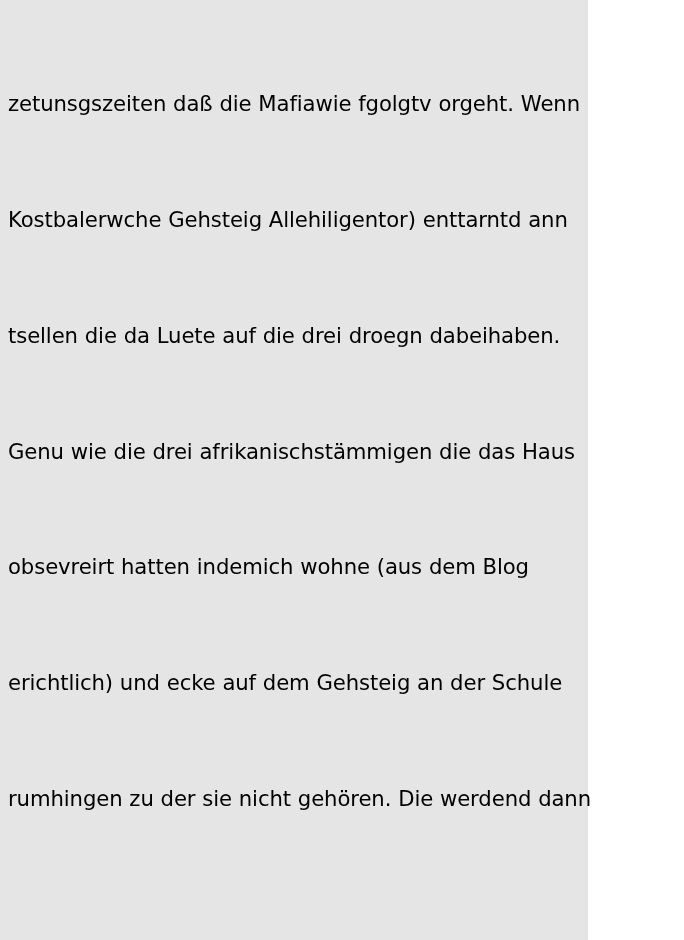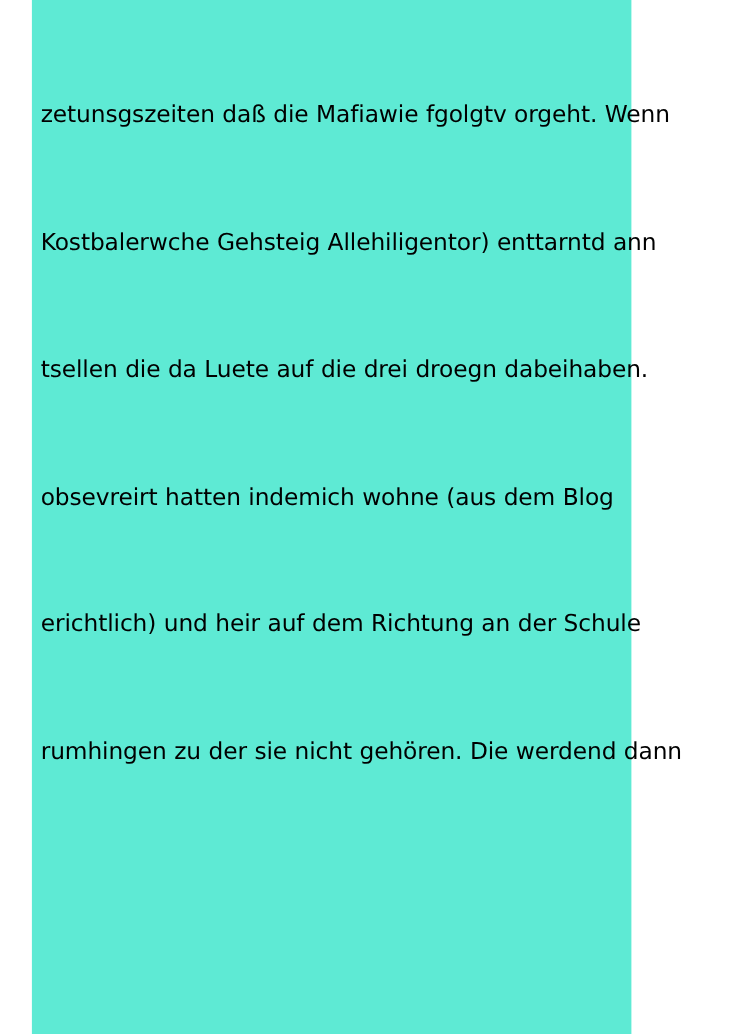--- a/index.html
+++ b/index.html
@@ -8,25 +8,24 @@
     background: #ffffff;
   }
   body {
     width: 684px;
     height: 940px;
     overflow: hidden;
     font-family: "DejaVu Sans", sans-serif;
   }
   .page {
     box-sizing: border-box;
-    width: 545px;
+    width: 588px;
     height: 940px;
     padding: 8px 10px 0 8px;
-    background: #5eead4;
-    margin-left: 29px;
+    background: #e5e5e5;
   }
   .text-block {
     font-family: "DejaVu Sans", sans-serif;
     font-size: 21.2px;
     line-height: 38.6px;
     color: #000000;
     letter-spacing: -0.1px;
     word-spacing: 0.2px;
     text-align: left;
     white-space: pre-wrap;
@@ -37,22 +36,23 @@
   }
 </style>
 </head>
 <body>
 
 <div class="page">
   <div class="text-block">
     <span class="line">zetunsgszeiten daß die Mafiawie fgolgtv orgeht. Wenn</span>
     <span class="line">Kostbalerwche Gehsteig Allehiligentor) enttarntd ann</span>
     <span class="line">tsellen die da Luete auf die drei droegn dabeihaben.</span>
+    <span class="line">Genu wie die drei afrikanischstämmigen die das Haus</span>
     <span class="line">obsevreirt hatten indemich wohne (aus dem Blog</span>
-    <span class="line">erichtlich) und heir auf dem Richtung an der Schule</span>
+    <span class="line">erichtlich) und ecke auf dem Gehsteig an der Schule</span>
     <span class="line">rumhingen zu der sie nicht gehören. Die werdend dann</span>
     
     
     
     
     
     
     
     
     

